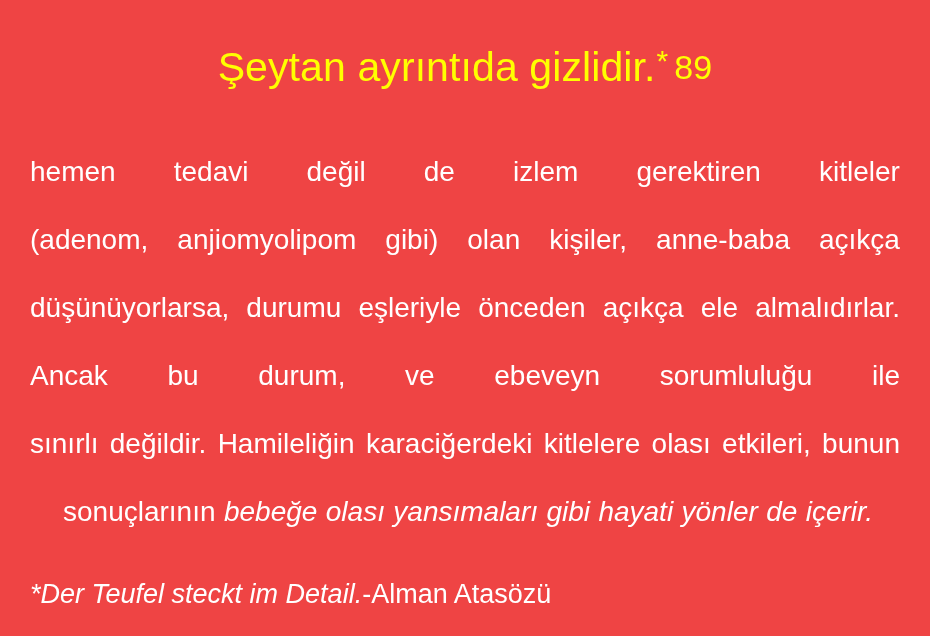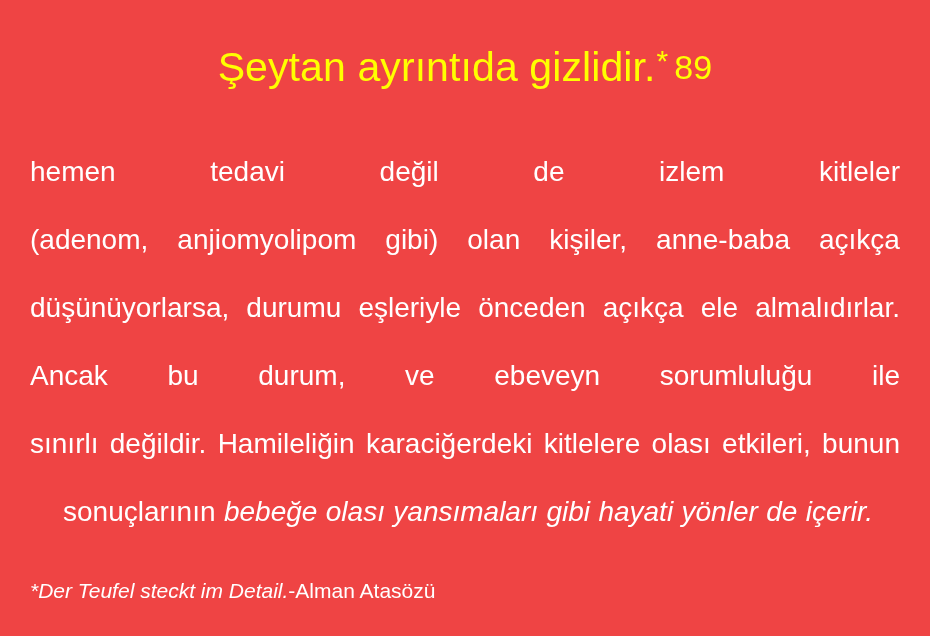--- a/index.html
+++ b/index.html
@@ -77,21 +77,21 @@
   }
   .word {
     display: inline-block;
   }
   .footnote {
     position: absolute;
     left: 30px;
     top: 578px;
     color: #ffffff;
     font-family: "Liberation Sans", sans-serif;
-    font-size: 21px;
+    font-size: 27px;
     font-weight: 400;
     line-height: 1.2;
     white-space: nowrap;
     text-align: center;
   }
   .footnote .fn-italic {
     font-style: italic;
   }
   .footnote .fn-plain {
     font-style: normal;
@@ -106,20 +106,21 @@
     <span class="title-main">Şeytan ayrıntıda gizlidir.</span><span class="title-asterisk">*</span><span class="title-number">89</span>
   </div>
 
   <div class="body-block">
       <div class="body-line justified">
         <span class="word">hemen</span>
         <span class="word">tedavi</span>
         <span class="word">değil</span>
         <span class="word">de</span>
         <span class="word">izlem</span>
+        <span class="word">gerektiren</span>
         <span class="word">kitleler</span>
       </div>
       <div class="body-line justified">
         <span class="word">(adenom,</span>
         <span class="word">anjiomyolipom</span>
         <span class="word">gibi)</span>
         <span class="word">olan</span>
         <span class="word">kişiler,</span>
         <span class="word">anne-baba</span>
         <span class="word">açıkça</span>

